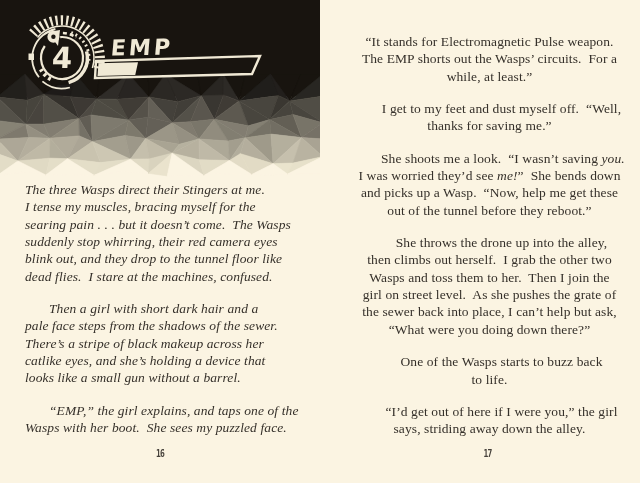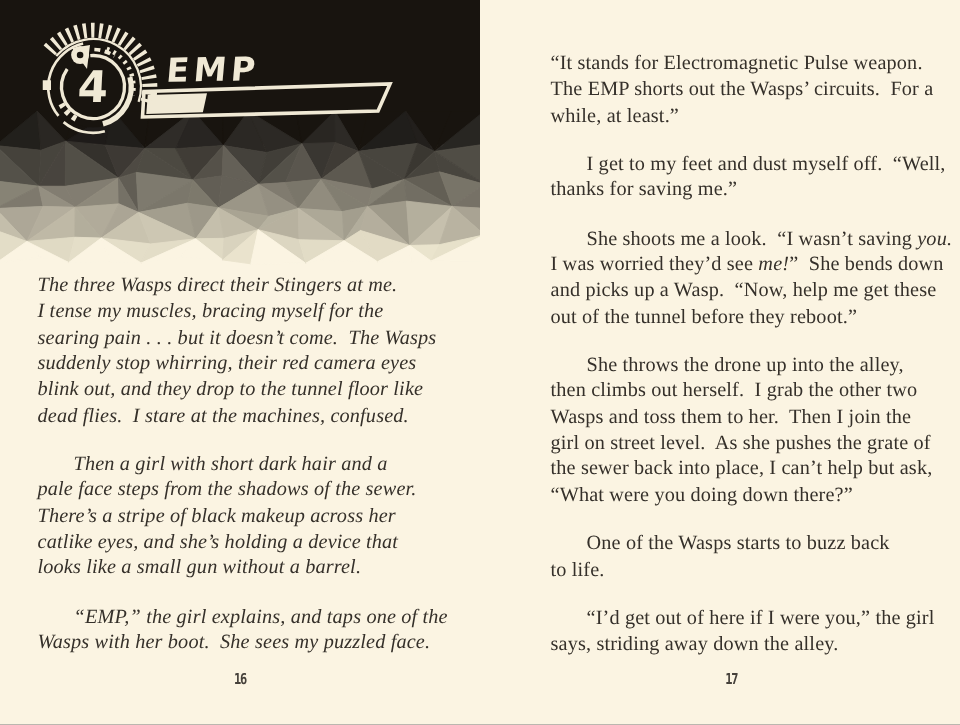--- a/index.html
+++ b/index.html
@@ -23,21 +23,21 @@
     position:absolute;left:111px;top:35px;z-index:5;
     color:var(--hdrfg,#f0e9d5);font-family:"DejaVu Sans",sans-serif;font-weight:bold;
     font-size:22px;letter-spacing:3px;transform:skewX(-6deg) rotate(-1deg);
   }
   
   .body-text{
     position:absolute;white-space:pre;color:var(--ink,#35302a);
     font-size:13.5px;line-height:17.35px;letter-spacing:0.1px;
   }
   .body-text-left{left:25px;top:181px;width:270px;font-style:italic;}
-  .body-text-right{left:367px;top:33px;width:265px;}
+  .body-text-right{left:357px;top:33px;width:265px;text-align:center;}
   .para{margin:0 0 15px 0;}
   .para.indent{text-indent:24px;}
   .para em{font-style:italic;}
   .page-number{
     position:absolute;top:448px;height:14px;text-align:center;
     color:#45403a;font-family:"DejaVu Sans Mono",monospace;font-weight:bold;
     font-size:10px;letter-spacing:-1px;transform:scaleX(0.8);
   }
   .page-number-left{left:90px;width:140px;}
   .page-number-right{left:420px;width:135px;}

